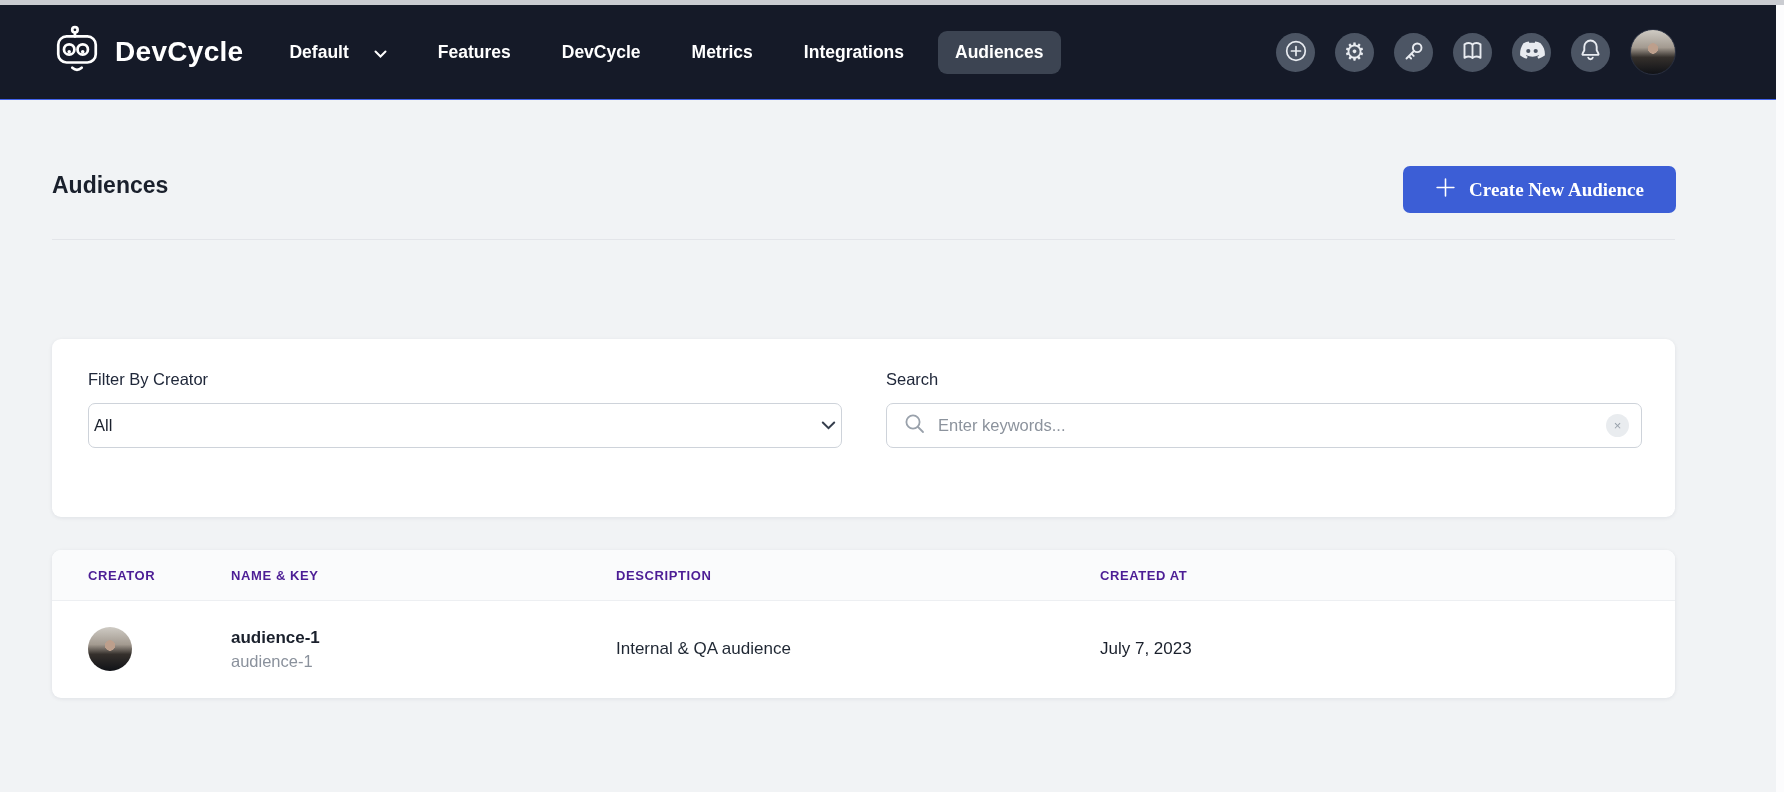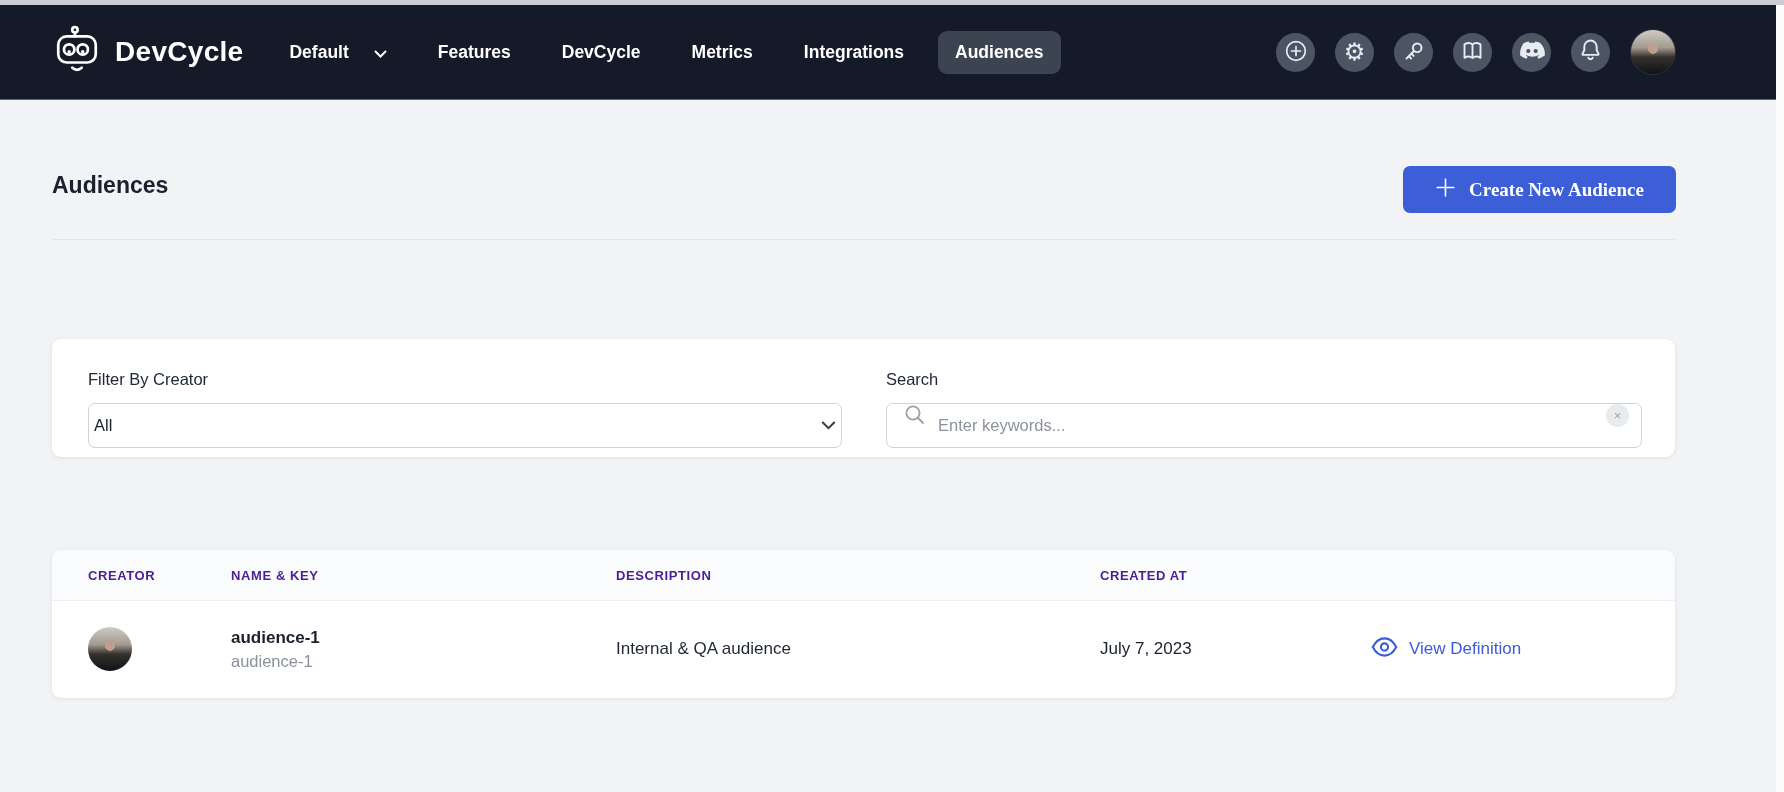--- a/index.html
+++ b/index.html
@@ -54,36 +54,36 @@
   .create-btn {
     position:absolute; top:166px; left:1403px; width:273px; height:47px;
     background:#3c5ed6; border:none; border-radius:7px; cursor:pointer;
     color:#ffffff; font-size:19px; font-weight:600; font-family:Liberation Serif, serif;
     display:flex; align-items:center; justify-content:center; gap:13px;
   }
   .title-divider { position:absolute; top:239px; left:52px; width:1623px; height:1px; background:#e3e5e9; }
 
   
   .filter-card {
-    position:absolute; top:339px; left:52px; width:1623px; height:118px;
+    position:absolute; top:339px; left:52px; width:1623px; height:178px;
     background:#ffffff; border-radius:9px; box-shadow:0 1px 4px rgba(18,28,55,.08);
   }
   .fg { position:absolute; top:31px; }
   .fg-left { left:36px; width:754px; }
   .fg-right { left:834px; width:756px; }
   .field-label { display:block; font-size:16.5px; font-weight:500; color:#20283a; margin-bottom:14px; }
   .select-box {
     height:45px; border:1px solid #ced3da; border-radius:7px; background:#fff;
     display:flex; align-items:center; padding:0 5px; cursor:pointer; width:100%;
   }
   .select-value { font-size:16.5px; font-weight:500; color:#1a202c; }
   .select-chevron { margin-left:auto; display:flex; }
   .search-box {
     height:45px; border:1px solid #ced3da; border-radius:7px; background:#fff;
-    display:flex; gap:13px; padding:0 12px 0 17px; width:100%;
+    display:flex; align-items:center; gap:13px; padding:0 12px 0 17px; width:100%;
   }
   .search-input { flex:1; border:none; outline:none; background:transparent; font-size:16.5px; font-family:inherit; color:#1a202c; }
   .search-input::placeholder { color:#8c939d; }
   .clear-btn {
     width:23px; height:23px; border-radius:50%; background:#e9ecef; border:none; cursor:pointer;
     color:#98a0aa; font-size:13px; line-height:1; display:flex; align-items:center; justify-content:center;
     font-family:inherit; flex:0 0 auto;
   }
 
   
@@ -258,26 +258,15 @@
         <div class="row-avatar avatar-photo"></div>
       </div>
       <div class="cell-stack cell-name">
         <div class="primary">audience-1</div>
         <div class="secondary">audience-1</div>
       </div>
       <div class="cell-desc">Internal &amp; QA audience</div>
       <div class="cell-stack">
         <div class="primary">July 7, 2023</div>
       </div>
-      <div>
-        <button class="view-def">
-          <span>
-            <svg width="27" height="20" viewBox="0 0 27 20" fill="none" stroke="#3b5bdb" stroke-width="2.1">
-                <path d="M1.8 10 C5 3.8 9 1.4 13.5 1.4 C18 1.4 22 3.8 25.2 10 C22 16.2 18 18.6 13.5 18.6 C9 18.6 5 16.2 1.8 10 Z"></path>
-                <circle cx="13.5" cy="10" r="3.6"></circle>
-              </svg>
-          </span>
-          <span>View Definition</span>
-        </button>
-      </div>
     </div>
   </section>
 </main>
 
 </body></html>

